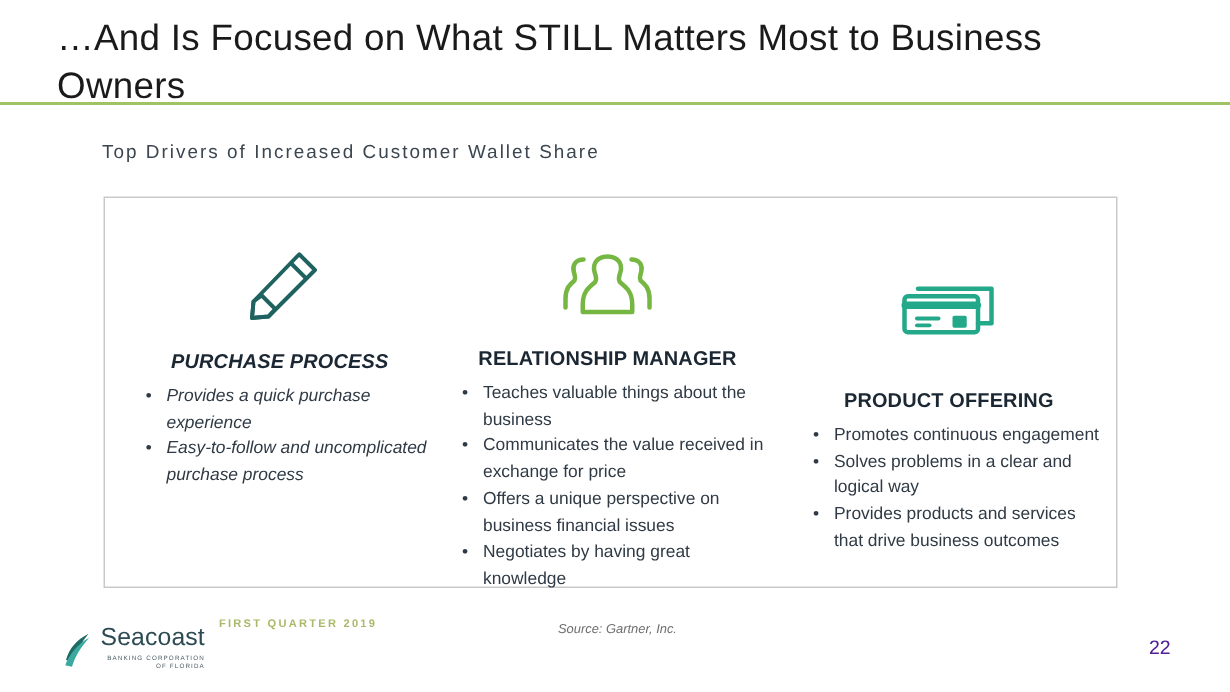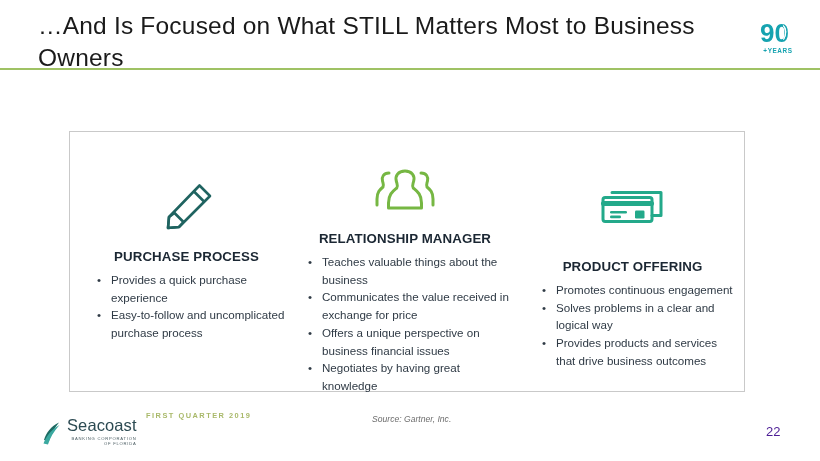--- a/index.html
+++ b/index.html
@@ -94,21 +94,21 @@
     top: 131px;
     width: 676px;
     height: 261px;
     display: flex;
     box-sizing: border-box;
   }
   .col {
     position: relative;
     box-sizing: border-box;
   }
-  .col-1 { width: 225px; padding: 16px 8px 0 18px; }
+  .col-1 { width: 225px; padding: 0 8px 0 18px; font-style: italic; }
   .col-2 { width: 226px; padding: 16px 10px 0 6px; }
   .col-3 { width: 225px; padding: 0 10px 0 10px; }
 
   .icon-wrap {
     width: 100%;
     display: flex;
     justify-content: center;
     align-items: flex-end;
   }
   .col-1 .icon-wrap { height: 72px; padding-top: 14px; }
@@ -204,31 +204,22 @@
   }
 </style>
 </head>
 <body>
 
 <div class="slide">
 
   <div class="slide-title">…And Is Focused on What STILL Matters Most to Business Owners</div>
   <div class="header-rule"></div>
 
-  <div class="years-badge">
-    <span class="glyph">
-      <svg width="36" height="26" viewBox="0 0 36 26" aria-hidden="true">
-        <text x="0" y="22" font-family="'Liberation Sans', sans-serif" font-size="26" font-weight="bold" fill="#16a3b0">90</text>
-        <path d="M22.5 4.5 C27 7, 27.5 14, 23.5 20.5 C26 13.5, 25 8, 22.5 4.5 Z" fill="#ffffff"></path>
-        <path d="M23.2 5.6 C26.6 8.4, 26.6 14.6, 23.4 19.6" stroke="#ffffff" stroke-width="1.1" fill="none"></path>
-      </svg>
-    </span>
-    <span class="years-word">+YEARS</span>
-  </div>
-
+
+  <div class="subtitle">Top Drivers of Increased Customer Wallet Share</div>
 
   <div class="content-box"></div>
 
   <div class="columns">
 
     <div class="col col-1">
       <div class="icon-wrap">
         <svg width="58" height="52" viewBox="0 0 58 52" aria-hidden="true">
           <g fill="none" stroke="#1f6360" stroke-width="2.6" stroke-linejoin="round" stroke-linecap="round">
             <path d="M41.5 4.5 L52 15 L21 46 L10 47 L11 36 Z"></path>

